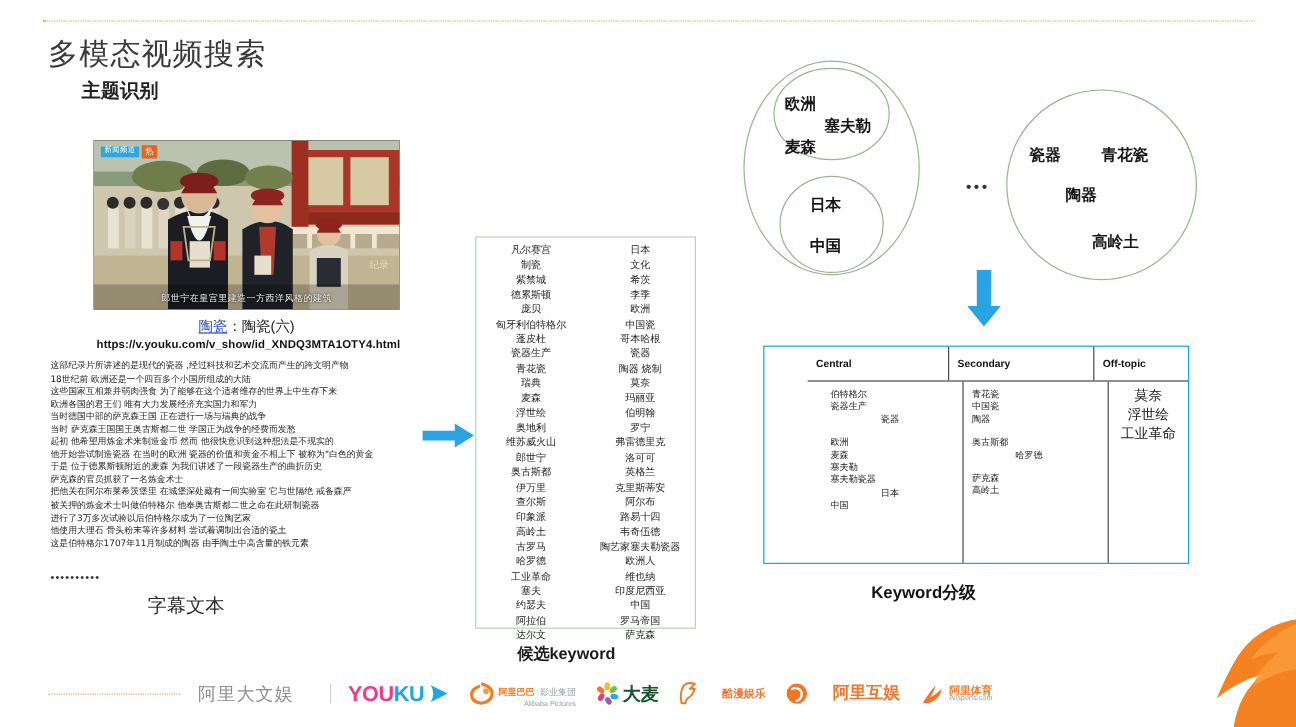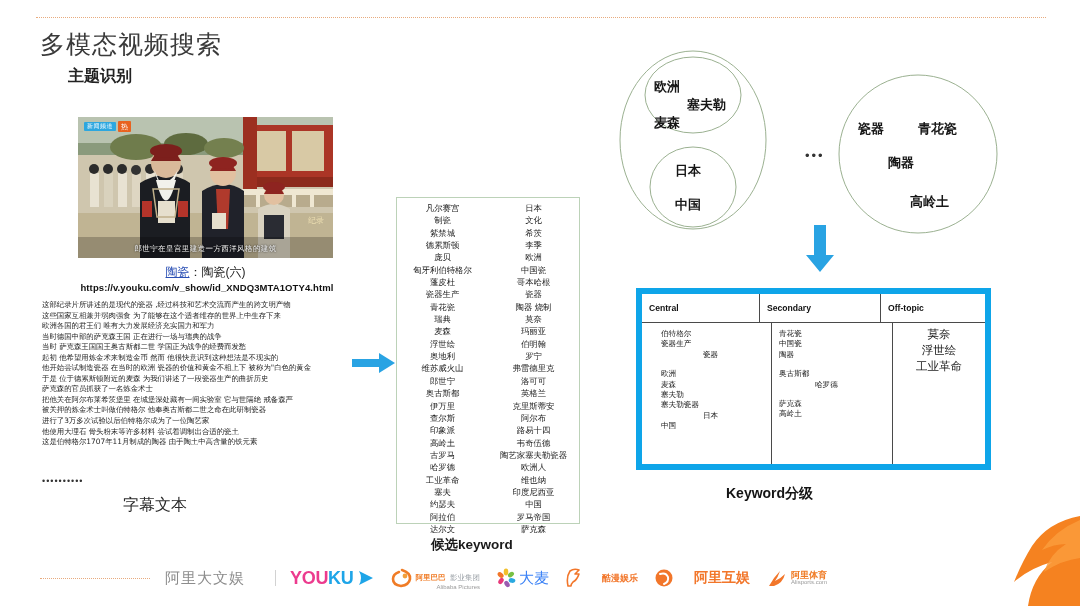--- a/index.html
+++ b/index.html
@@ -88,22 +88,22 @@
   .bub-label{position:absolute;font-size:13px;color:#161616;white-space:nowrap;
     font-family:"DejaVu Serif","Liberation Serif",serif;font-weight:600;}
   .dots3{position:absolute;left:805px;top:148px;font-size:13px;letter-spacing:2px;color:#333;}
 
   
   .arrow-down{position:absolute;left:805px;top:225px;}
 
   
   .tbl{
     position:absolute;left:636px;top:288px;width:355px;height:182px;
-    border:6px solid #0ea5e9;background:#fff;box-sizing:border-box;
-    display:flex;flex-direction:column;
+    border:1px solid #0ea5e9;background:#fff;box-sizing:border-box;
+    display:flex;flex-direction:column;padding-left:36px;
   }
   .tbl-head{display:flex;height:28px;border-bottom:1px solid #4a4a4a;}
   .tbl-body{display:flex;flex:1;margin-left:12px;}
   .tcell{box-sizing:border-box;padding:6px 7px 0 7px;position:relative;}
   .tcell.c1{width:118px;border-right:1px solid #4a4a4a;}
   .tcell.c2{width:121px;border-right:1px solid #4a4a4a;}
   .tcell.c3{flex:1;}
   .th{font-size:8.6px;font-weight:700;color:#111;padding-top:9px;}
   .tw{font-size:7.6px;line-height:10.4px;color:#1a1a1a;white-space:nowrap;}
   .tw.ind{padding-left:42px;}
@@ -119,21 +119,21 @@
   
   .foot-dots{position:absolute;left:40px;top:578px;width:110px;border-top:1px dotted #e8ab7e;}
   .logos{position:absolute;left:165px;top:563px;height:30px;display:flex;align-items:center;gap:0;}
   .logo{display:flex;align-items:center;height:30px;margin-right:16px;}
   .lg-text{font-size:15px;color:#8c8c8c;letter-spacing:1px;
     font-family:"DejaVu Sans","Liberation Sans",sans-serif;}
   .divider{width:1px;height:16px;background:#d2d2d2;margin:0 14px;}
   .youku{font-size:18px;font-weight:700;letter-spacing:-.3px;}
   .youku .y1{color:#ec3b8e;}
   .youku .y2{color:#1ea5e8;}
-  .cn-red{color:#3b82f6;font-size:15px;font-weight:400;margin-left:3px;}
+  .cn-red{color:#14532d;font-size:15px;font-weight:700;margin-left:3px;}
   .cn-org{color:#f2762a;font-size:14px;font-weight:700;margin-left:20px;}
   .sm2{font-size:6px;line-height:7px;color:#9a9a9a;margin-left:3px;}
   .ali-small{font-size:7.5px;font-weight:700;color:#f07c26;line-height:8px;}
 
   
   .swoosh{position:absolute;right:0;bottom:0;width:110px;height:90px;}
 </style>
 </head>
 <body>
 
@@ -227,20 +227,21 @@
     <div class="video-caption-bar">郎世宁在皇宫里建造一方西洋风格的建筑</div>
   </div>
 
   <div class="vid-title">
     <span class="lk">陶瓷</span><span>：陶瓷(六)</span>
   </div>
   <div class="vid-url">https://v.youku.com/v_show/id_XNDQ3MTA1OTY4.html</div>
 
   <div class="transcript">
     <div>这部纪录片所讲述的是现代的瓷器 ,经过科技和艺术交流而产生的跨文明产物</div>
+    <div>18世纪前 欧洲还是一个四百多个小国所组成的大陆</div>
     <div>这些国家互相兼并弱肉强食 为了能够在这个适者维存的世界上中生存下来</div>
     <div>欧洲各国的君王们 唯有大力发展经济充实国力和军力</div>
     <div>当时德国中部的萨克森王国 正在进行一场与瑞典的战争</div>
     <div>当时 萨克森王国国王奥古斯都二世 学国正为战争的经费而发愁</div>
     <div>起初 他希望用炼金术来制造金币 然而 他很快意识到这种想法是不现实的</div>
     <div>他开始尝试制造瓷器 在当时的欧洲 瓷器的价值和黄金不相上下 被称为"白色的黄金</div>
     <div>于是 位于德累斯顿附近的麦森 为我们讲述了一段瓷器生产的曲折历史</div>
     <div>萨克森的官员抓获了一名炼金术士</div>
     <div>把他关在阿尔布莱希茨堡里 在城堡深处藏有一间实验室 它与世隔绝 戒备森严</div>
     <div>被关押的炼金术士叫做伯特格尔 他奉奥古斯都二世之命在此研制瓷器</div>

